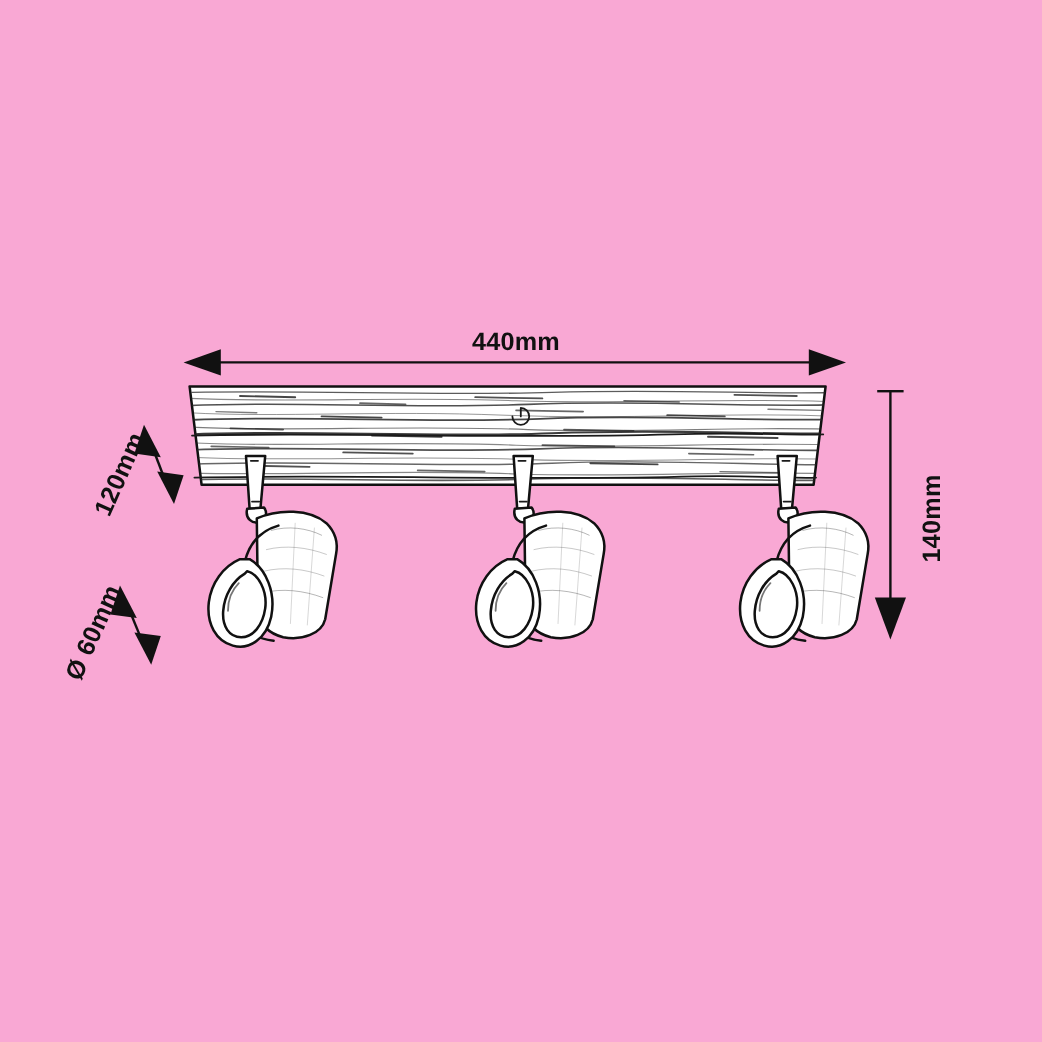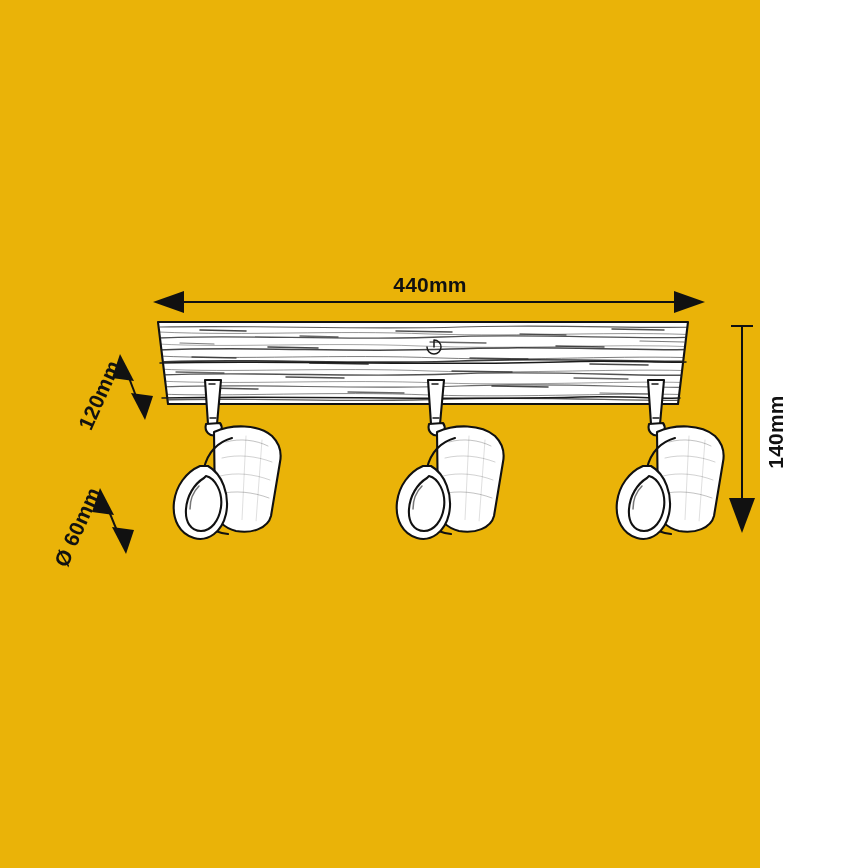--- a/index.html
+++ b/index.html
@@ -9,23 +9,23 @@
     background: #ffffff;
   }
   body {
     width: 868px;
     height: 868px;
     font-family: "Liberation Sans", sans-serif;
     overflow: hidden;
   }
   #drawing-root {
     position: relative;
-    width: 760px;
+    width: 868px;
     height: 868px;
-    background: #eab308;
+    background: #f9a8d4;
   }
   svg#tech-drawing {
     position: absolute;
     top: 0;
     left: 0;
     width: 868px;
     height: 868px;
     display: block;
   }
   .dim-label {

